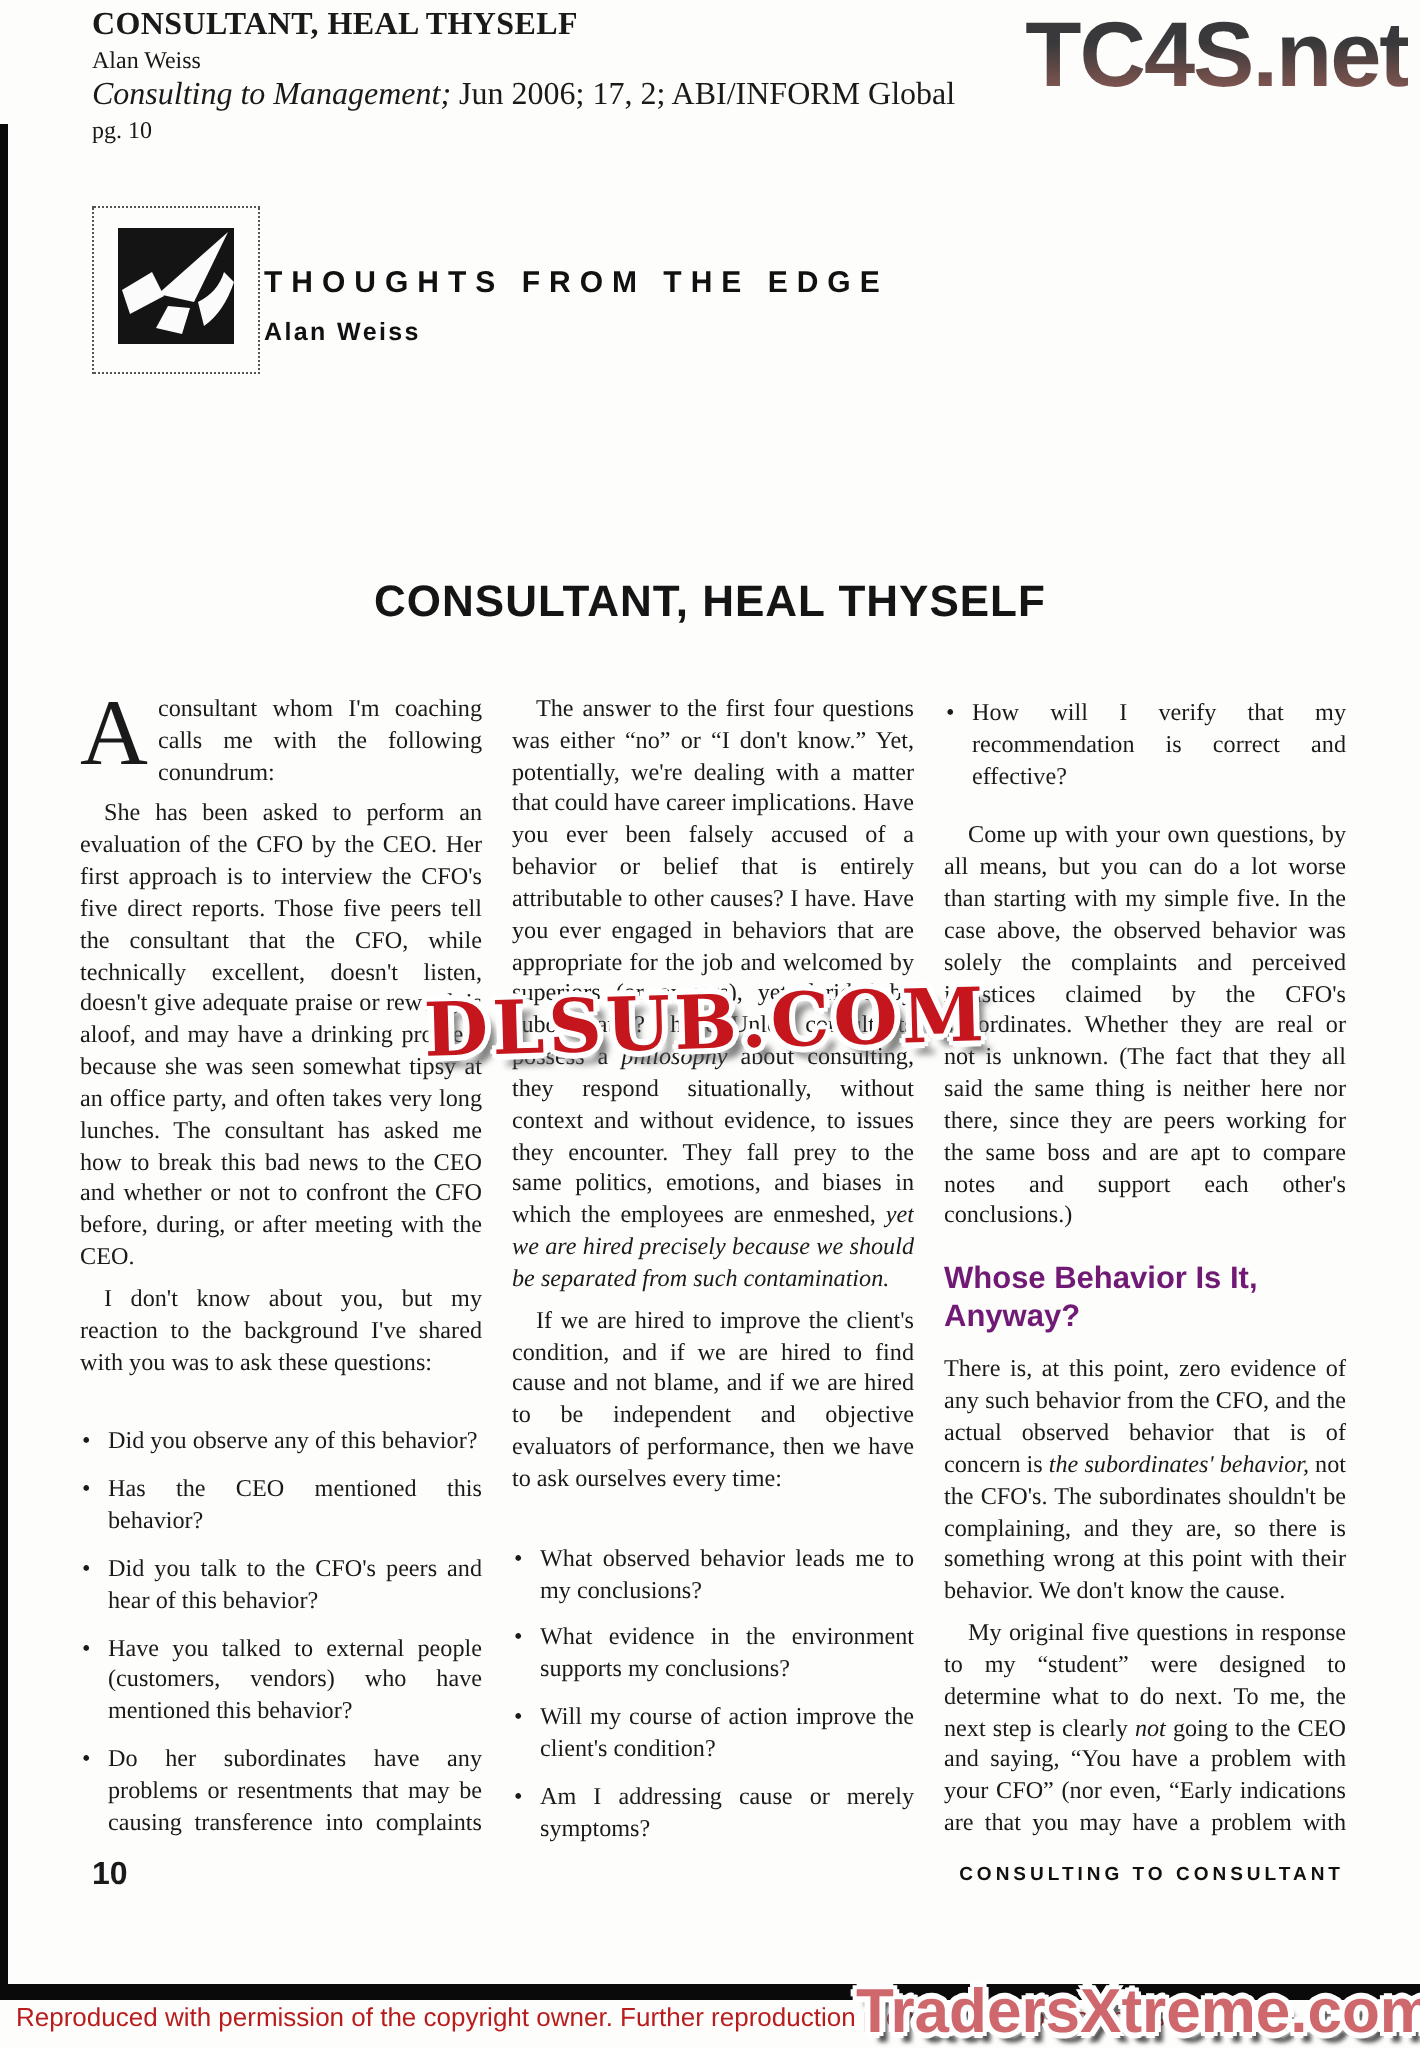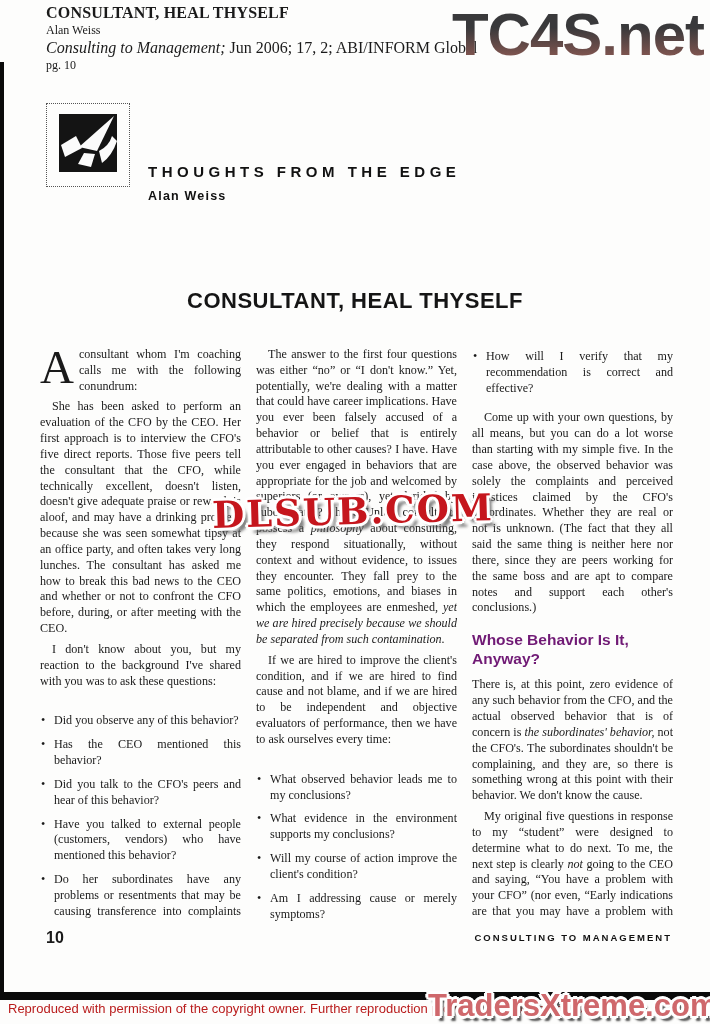--- a/index.html
+++ b/index.html
@@ -9,21 +9,21 @@
   
   .scan-header{position:absolute;left:46px;top:4px;line-height:1.15;}
   .scan-title{font-family:"Liberation Serif",serif;font-weight:bold;font-size:16px;letter-spacing:.2px;}
   .scan-author{font-size:12px;margin-top:2px;}
   .scan-cite{font-size:16px;margin-top:1px;}
   .scan-cite i{font-style:italic;}
   .scan-page{font-size:12px;margin-top:1px;}
 
   
   .wm-tc4s{position:absolute;right:6px;top:0px;font-family:"Liberation Sans",sans-serif;
-    font-weight:900;font-size:60px;letter-spacing:-1px;
+    font-weight:900;font-size:46px;letter-spacing:-1px;
     background:linear-gradient(#39393b 40%,#8e5b54 90%);
     -webkit-background-clip:text;background-clip:text;color:transparent;text-align:center;}
   .wm-dlsub{position:absolute;left:212px;top:489px;z-index:30;
     font-family:"DejaVu Serif",serif;font-weight:900;font-size:37px;letter-spacing:2px;
     color:#c5161d;transform:rotate(-1.6deg);
     text-shadow:-2px -2px 0 #fff,2px -2px 0 #fff,-2px 2px 0 #fff,2px 2px 0 #fff,
       -3px 0 0 #fff,3px 0 0 #fff,0 3px 0 #fff,0 -3px 0 #fff,5px 6px 3px rgba(90,90,90,.75);}
   .wm-traders{position:absolute;left:428px;top:988px;z-index:40;
     font-family:"Liberation Sans",sans-serif;font-weight:900;font-size:31px;letter-spacing:0px;
     color:#cf686c;
@@ -31,21 +31,21 @@
       -3px 0 0 #fff,3px 0 0 #fff,0 3px 0 #fff,0 -3px 0 #fff,4px 5px 2px rgba(50,50,50,.85);}
 
   
   .edge-bar-left{position:absolute;left:0;top:62px;width:4px;height:933px;background:#0a0a0a;}
   .edge-bar-bottom{position:absolute;left:0;top:992px;width:710px;height:8px;background:#0a0a0a;}
 
   
   .masthead{position:absolute;left:46px;top:103px;}
   .logo-box{position:absolute;left:0;top:0;width:82px;height:82px;border:1px dotted #555;
     display:flex;align-items:center;justify-content:center;background:#fdfdfc;}
-  .mast-text{position:absolute;left:102px;top:30px;white-space:nowrap;margin-top:30px;}
+  .mast-text{position:absolute;left:86px;top:30px;white-space:nowrap;}
   .mast-title{font-family:"Liberation Sans",sans-serif;font-weight:bold;font-size:15px;letter-spacing:4.5px;color:#111;}
   .mast-author{font-family:"Liberation Sans",sans-serif;font-weight:bold;font-size:12.5px;letter-spacing:1.2px;color:#111;margin-top:9px;}
 
   
   .article-title{position:absolute;left:0;top:288px;width:710px;text-align:center;
     font-family:"Liberation Sans",sans-serif;font-weight:bold;font-size:22px;letter-spacing:.5px;color:#151515;}
 
   
   .cols{position:absolute;left:40px;top:347px;width:633px;height:575px;display:flex;gap:15px;}
   .col{flex:1;font-size:12.1px;line-height:1.31;text-align:justify;overflow:hidden;}
@@ -139,19 +139,19 @@
       <div class="subhead">Whose Behavior Is It, Anyway?</div>
       <p><span>There is, at this point, zero evidence of any such behavior from the CFO, and the actual observed behavior that is of concern is </span><i>the subordinates' behavior,</i><span> not the CFO's. The subordinates shouldn't be complaining, and they are, so there is something wrong at this point with their behavior. We don't know the cause.</span></p>
       <p><span>My original five questions in response to my “student” were designed to determine what to do next. To me, the next step is clearly </span><i>not</i><span> going to the CEO and saying, “You have a problem with your CFO” (nor even, “Early indications are that you may have a problem with your CFO”). That bell</span></p>
     </div>
 
   </div>
 
   <div class="wm-dlsub">DLSUB.COM</div>
 
   <div class="pg-num">10</div>
-  <div class="journal-foot">CONSULTING TO MANAGEMENT</div>
+  <div class="journal-foot">CONSULTING TO CONSULTANT</div>
 
   <div class="copyright">Reproduced with permission of the copyright owner.  Further reproduction prohibited without permission.</div>
 
   <div class="wm-traders">TradersXtreme.com</div>
 
 </div>
 
 </body></html>

